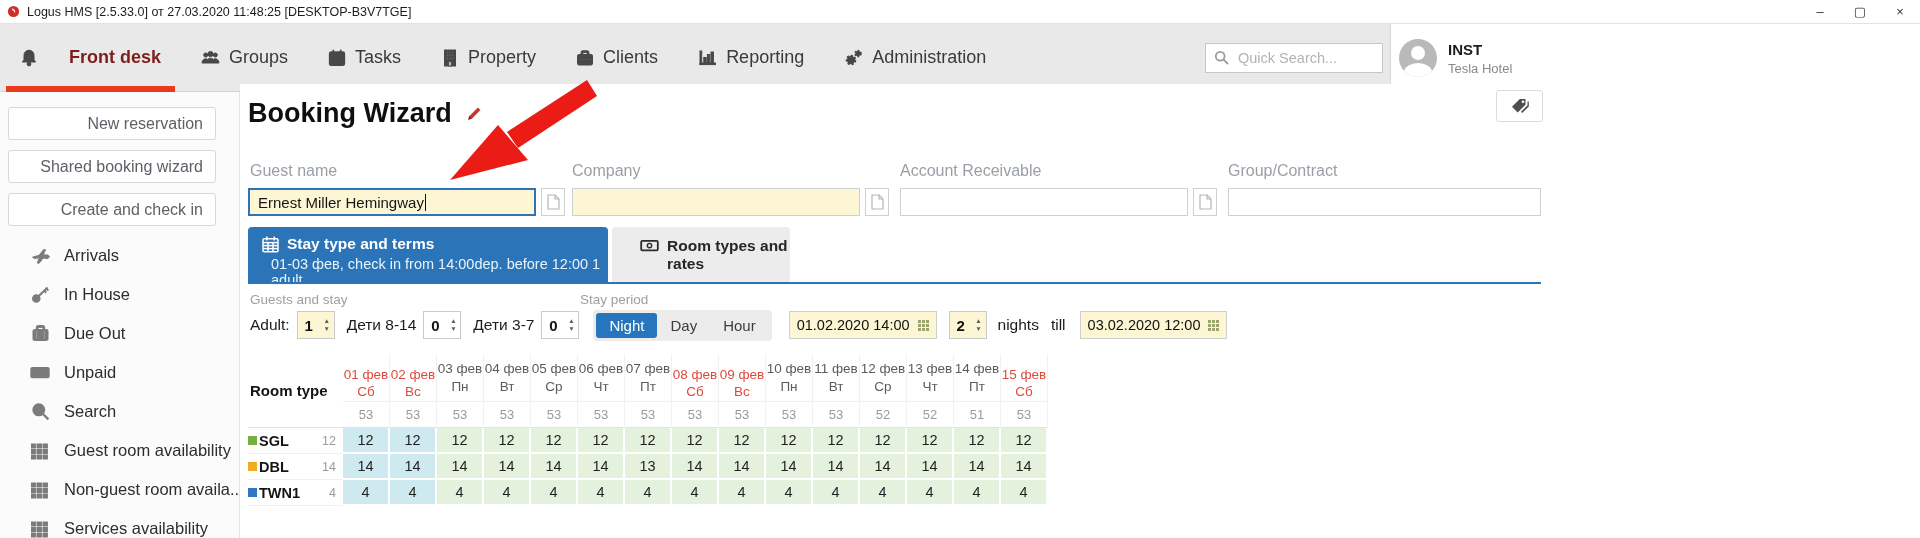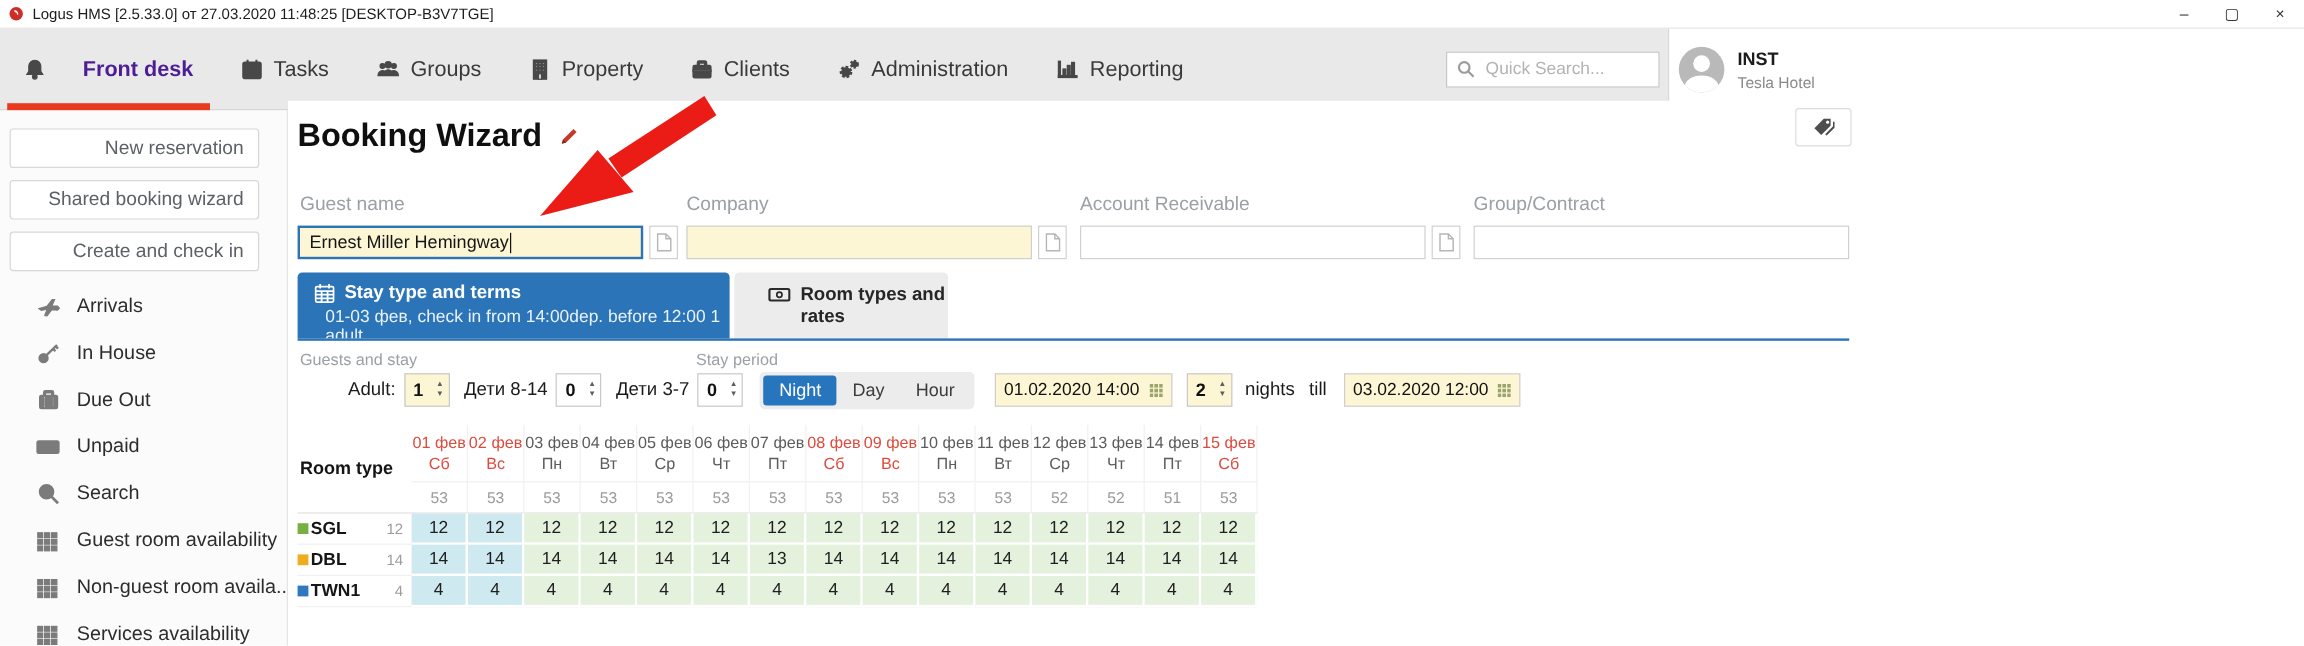--- a/index.html
+++ b/index.html
@@ -12,21 +12,21 @@
   .tb-icon{margin-left:7px;}
   .tb-title{font-size:12.5px;color:#1c1c1c;margin-left:7px;}
   .tb-controls{margin-left:auto;display:flex;height:100%;}
   .tb-btn{width:40px;height:100%;display:flex;align-items:center;justify-content:center;
           font-size:13px;color:#333;}
   
   .navbar{position:absolute;top:24px;left:0;width:1920px;height:68px;background:#e9e9e9;
           border-bottom:1px solid #d2d2d2;display:flex;align-items:center;box-sizing:border-box;}
   .nav-item{display:flex;align-items:center;gap:9px;padding:0 20px;height:100%;
             font-size:18px;color:#3a3a3a;position:relative;cursor:default;}
-  .nav-item.active{font-weight:bold;color:#4c1d95;gap:31px;}
+  .nav-item.active{font-weight:bold;color:#7f1d1d;gap:31px;}
   .nav-ind{position:absolute;left:6px;right:6px;bottom:-1px;height:6px;background:#e93a20;}
   .nav-icon svg{fill:#484848;stroke:#484848;}
   .qsearch{margin-left:auto;width:178px;height:30px;background:#fff;border:1px solid #c7c7c7;
            display:flex;align-items:center;padding:0 8px;gap:7px;box-sizing:border-box;margin-right:7px;}
   .qsearch input{border:none;outline:none;font-size:14.5px;color:#333;width:100%;
                  font-family:inherit;background:transparent;}
   .qsearch input::placeholder{color:#b3b3b3;}
   .userbox{width:530px;height:68px;background:#fff;border-left:1px solid #d9d9d9;
            display:flex;align-items:center;gap:11px;padding-left:8px;box-sizing:border-box;}
   .avatar{width:38px;height:38px;border-radius:50%;background:#b9b9b9;position:relative;overflow:hidden;flex:none;}
@@ -65,21 +65,21 @@
               border-radius:4px 4px 0 0;color:#fff;box-sizing:border-box;padding:8px 0 0 14px;}
   .tab-a-title{display:flex;align-items:center;gap:8px;font-size:15.5px;font-weight:bold;}
   .tab-a-sub{font-size:14.5px;margin-top:3px;margin-left:9px;color:#eaf2fa;}
   .tab-inactive{position:absolute;left:372px;top:143px;width:178px;height:55px;background:#ececec;
                 border-radius:4px 4px 0 0;display:flex;gap:8px;padding:10px 0 0 28px;
                 font-size:15.5px;font-weight:bold;color:#262626;box-sizing:border-box;}
   .tab-underline{position:absolute;left:8px;top:198px;width:1293px;height:2px;background:#2b74b8;}
   
   .ctl-label{position:absolute;top:208px;font-size:13.5px;color:#9aa0a6;}
   .ctl-row{position:absolute;left:10px;top:226px;height:30px;display:flex;align-items:center;}
-  .ctl-text{font-size:15.5px;color:#1b1b1b;margin-left:40px;}
+  .ctl-text{font-size:15.5px;color:#1b1b1b;}
   .spin{display:inline-flex;align-items:center;border:1px solid #c9c9c9;height:28px;background:#fff;
         box-sizing:border-box;}
   .spin.yellow{background:#fcf6d4;}
   .spin-val{width:22px;text-align:center;font-size:15px;color:#111;font-weight:bold;}
   .spin-arrows{display:flex;flex-direction:column;align-items:center;justify-content:center;
                width:14px;gap:2px;}
   .sa{font-size:6.5px;color:#5e5e5e;line-height:1;}
   .segment{display:inline-flex;align-items:center;background:#ececec;border-radius:4px;
            padding:3px;height:31px;box-sizing:border-box;}
   .seg-btn{padding:0 13px;height:25px;display:flex;align-items:center;border-radius:3px;
@@ -89,21 +89,21 @@
              background:#fcf6d4;padding:0 7px;font-size:14.5px;color:#111;gap:8px;box-sizing:border-box;}
   
   .tbl{position:absolute;left:8px;top:270px;display:grid;
        grid-template-columns:67px 28px repeat(15,47px);
        grid-template-rows:48px 26px 26px 26px 26px;}
   .tbl-roomtype{grid-column:1/3;grid-row:1/3;display:flex;align-items:center;font-size:15px;
                 font-weight:bold;color:#151515;border-bottom:1px solid #e2e2e2;padding-left:2px;}
   .tbl-hdr{grid-row:1;display:flex;flex-direction:column;align-items:center;justify-content:center;
            font-size:13.5px;line-height:1.3;color:#5c5c5c;
            border-right:1px solid #f1f1f1;border-bottom:1px solid #f1f1f1;}
-  .tbl-hdr.red{color:#dd4b3e;}
+  .tbl-hdr.red{color:#dd4b3e;justify-content:flex-end;}
   .tbl-total{grid-row:2;display:flex;align-items:center;justify-content:center;font-size:13px;
              color:#9b9b9b;border-right:1px solid #f1f1f1;border-bottom:1px solid #e2e2e2;}
   .tbl-name{display:flex;align-items:center;gap:2px;font-size:14.5px;font-weight:bold;color:#151515;
             border-bottom:1px solid #f0f0f0;}
   .sq{width:9px;height:9px;flex:none;}
   .tbl-count{display:flex;align-items:center;justify-content:flex-end;padding-right:7px;
              font-size:12.5px;color:#9b9b9b;border-bottom:1px solid #f0f0f0;}
   .tbl-cell{display:flex;align-items:center;justify-content:center;font-size:14.5px;color:#1f1f1f;
             border-right:2px solid #fff;border-bottom:2px solid #fff;}
   .c-blue{background:#cfe9f1;}
@@ -135,39 +135,39 @@
       <svg width="18" height="18" viewBox="0 0 18 18">
           <path d="M9 1.2c-3 0-5 2.3-5 5.2v4.1L2.4 13h13.2L14 10.5V6.4c0-2.9-2-5.2-5-5.2z"></path>
           <circle cx="9" cy="15" r="1.9"></circle>
         </svg>
     </span>
     <span>Front desk</span>
     <span class="nav-ind"></span>
   </div>
   <div class="nav-item">
     <span class="nav-icon">
+      <svg width="19" height="18" viewBox="0 0 19 18">
+          <circle cx="4.7" cy="6" r="2"></circle>
+          <circle cx="14.3" cy="6" r="2"></circle>
+          <circle cx="9.5" cy="5" r="2.6"></circle>
+          <path d="M1 14c0-2.6 2-4.2 3.7-4.2.8 0 1.5.2 2 .6 1-.9 1.9-1.2 2.8-1.2s1.8.3 2.8 1.2c.5-.4 1.2-.6 2-.6C16 9.8 18 11.4 18 14z"></path>
+        </svg>
+    </span>
+    <span>Groups</span>
+  </div>
+  <div class="nav-item">
+    <span class="nav-icon">
       <svg width="18" height="18" viewBox="0 0 18 18" fill="none" stroke-width="1.7">
           <rect x="1.7" y="3" width="14.6" height="13.2" rx="1.5"></rect>
           <line x1="5.3" y1="0.7" x2="5.3" y2="4.2"></line>
           <line x1="12.7" y1="0.7" x2="12.7" y2="4.2"></line>
           <path d="M5.4 9.6l2.6 2.6 4.8-5"></path>
         </svg>
     </span>
     <span>Tasks</span>
-  </div>
-  <div class="nav-item">
-    <span class="nav-icon">
-      <svg width="19" height="18" viewBox="0 0 19 18">
-          <circle cx="4.7" cy="6" r="2"></circle>
-          <circle cx="14.3" cy="6" r="2"></circle>
-          <circle cx="9.5" cy="5" r="2.6"></circle>
-          <path d="M1 14c0-2.6 2-4.2 3.7-4.2.8 0 1.5.2 2 .6 1-.9 1.9-1.2 2.8-1.2s1.8.3 2.8 1.2c.5-.4 1.2-.6 2-.6C16 9.8 18 11.4 18 14z"></path>
-        </svg>
-    </span>
-    <span>Groups</span>
   </div>
   <div class="nav-item">
     <span class="nav-icon">
       <svg width="18" height="18" viewBox="0 0 18 18">
           <rect x="3.5" y="1" width="11" height="16"></rect>
           <g fill="#e9e9e9">
             <rect x="5.5" y="3" width="1.6" height="1.6"></rect>
             <rect x="8.2" y="3" width="1.6" height="1.6"></rect>
             <rect x="10.9" y="3" width="1.6" height="1.6"></rect>
             <rect x="5.5" y="5.8" width="1.6" height="1.6"></rect>
@@ -187,40 +187,40 @@
       <svg width="18" height="18" viewBox="0 0 18 18">
           <rect x="1.5" y="5.5" width="15" height="10.5" rx="1.4"></rect>
           <path d="M6.8 5V3.6h4.4V5h1.7V3.2c0-.8-.6-1.4-1.4-1.4H6.5c-.8 0-1.4.6-1.4 1.4V5z"></path>
           <rect x="1.5" y="9.5" width="15" height="1.1" fill="#e9e9e9"></rect>
         </svg>
     </span>
     <span>Clients</span>
   </div>
   <div class="nav-item">
     <span class="nav-icon">
-      <svg width="19" height="18" viewBox="0 0 19 18" fill="none">
-          <circle cx="7" cy="11" r="4" stroke-width="2.6" stroke-dasharray="2.1 1.5"></circle>
-          <circle cx="7" cy="11" r="1.5" stroke-width="1.4"></circle>
-          <circle cx="14" cy="4.5" r="2.7" stroke-width="2.2" stroke-dasharray="1.7 1.3"></circle>
-          <circle cx="14" cy="4.5" r="1" stroke-width="1.2"></circle>
-        </svg>
-    </span>
-    <span>Administration</span>
-  </div>
-  <div class="nav-item">
-    <span class="nav-icon">
       <svg width="19" height="18" viewBox="0 0 19 18">
           <rect x="2" y="2" width="1.7" height="13.5"></rect>
           <rect x="2" y="14" width="15.5" height="1.6"></rect>
           <rect x="5.8" y="8.5" width="2.4" height="5"></rect>
           <rect x="9.4" y="5.5" width="2.4" height="8"></rect>
           <rect x="13" y="3" width="2.4" height="10.5"></rect>
         </svg>
     </span>
     <span>Reporting</span>
+  </div>
+  <div class="nav-item">
+    <span class="nav-icon">
+      <svg width="19" height="18" viewBox="0 0 19 18" fill="none">
+          <circle cx="7" cy="11" r="4" stroke-width="2.6" stroke-dasharray="2.1 1.5"></circle>
+          <circle cx="7" cy="11" r="1.5" stroke-width="1.4"></circle>
+          <circle cx="14" cy="4.5" r="2.7" stroke-width="2.2" stroke-dasharray="1.7 1.3"></circle>
+          <circle cx="14" cy="4.5" r="1" stroke-width="1.2"></circle>
+        </svg>
+    </span>
+    <span>Administration</span>
   </div>
 
   <div class="qsearch">
     <span>
       <svg width="15" height="15" viewBox="0 0 15 15" fill="none" stroke="#9b9b9b" stroke-width="1.8">
           <circle cx="6.2" cy="6.2" r="4.4"></circle>
           <line x1="9.6" y1="9.6" x2="14" y2="14"></line>
         </svg>
     </span>
     <input type="text" placeholder="Quick Search..." style="">

